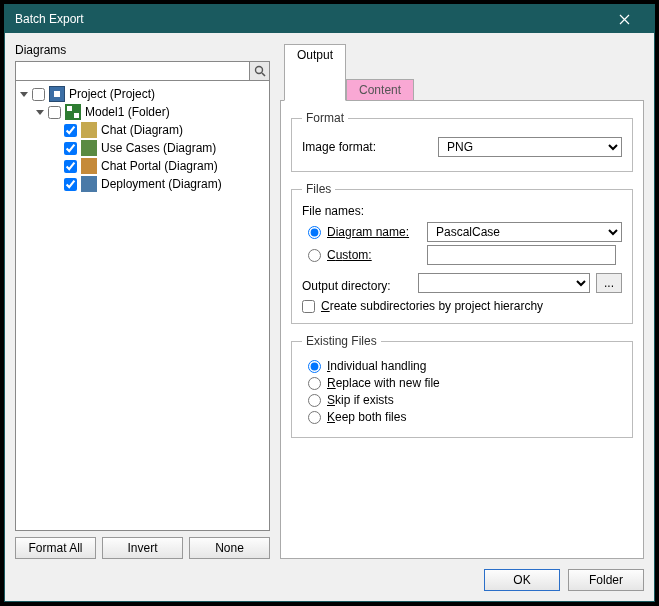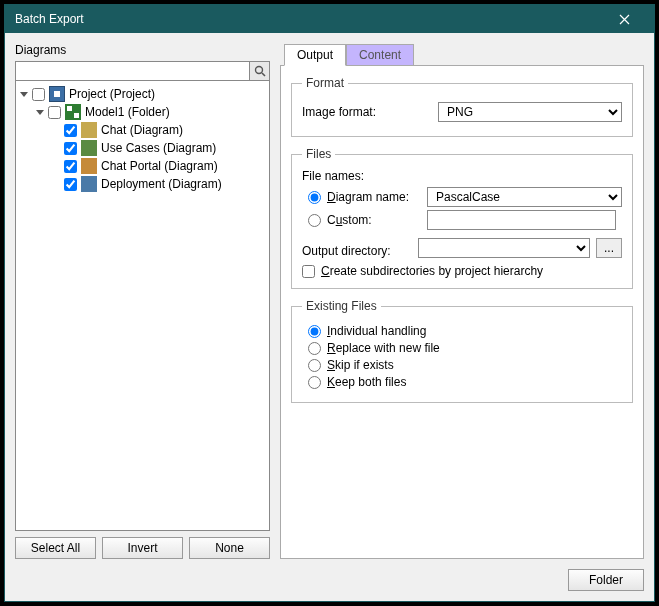--- a/index.html
+++ b/index.html
@@ -31,31 +31,31 @@
 .tree-icon.diag1 { background: #c5a84f; }
 .tree-icon.diag2 { background: #5a8a42; }
 .tree-icon.diag3 { background: #c58a3a; }
 .tree-icon.diag4 { background: #4a7aa8; }
 .btn-row { display: flex; gap: 6px; margin-top: 6px; }
 .btn { flex: 1; height: 22px; border: 1px solid #999; background: linear-gradient(#fdfdfd, #e6e6e6); cursor: pointer; }
 .right-panel { flex: 1; display: flex; flex-direction: column; }
 .tabs { display: flex; padding-left: 4px; }
 .tab { padding: 3px 12px; border: 1px solid #aaa; background: #fff; position: relative; top: 1px; cursor: pointer; }
 .tab.active { border-bottom: 1px solid #fff; z-index: 2; }
-.tab.inactive { background: #c4b5fd; color: #555; }
+.tab.inactive { background: #f9a8d4; color: #555; margin-top: 35px; }
 .tab-body { flex: 1; border: 1px solid #aaa; background: #fff; padding: 10px; display: flex; flex-direction: column; gap: 10px; }
 fieldset { border: 1px solid #bbb; padding: 8px 10px 10px; margin: 0; }
 legend { padding: 0 4px; color: #333; margin-top: 21px; }
 .form-row { display: flex; align-items: center; margin: 4px 0; gap: 26px; }
 .form-row .lbl { width: 110px; }
 .form-row .ctrl { flex: 1; }
 select, input[type=text].field { width: 100%; height: 20px; border: 1px solid #888; background: #fff; padding: 0 4px; }
 .radio-row { display: flex; align-items: center; margin: 3px 0 3px 6px; }
 .radio-row input { margin: 0 6px 0 0; }
-.radio-row .rl { width: 100px; }
+.radio-row .rl { width: 100px; text-decoration: underline; }
 .radio-row .field { flex: 1; }
 .dir-row { display: flex; align-items: flex-end; gap: 6px; }
 .dir-row select { flex: 1; }
 .browse { width: 26px; height: 20px; border: 1px solid #999; background: #eee; cursor: pointer; }
 .chk-row { display: flex; align-items: center; margin-top: 6px; }
 .chk-row input { margin: 0 6px 0 0; }
 .footer { display: flex; justify-content: flex-end; gap: 8px; padding: 0 10px 10px; background: #f0f0f0; }
 .footer .btn { flex: 0 0 76px; }
 .footer .btn.ok { border: 1px solid #2a6fc9; }
 .u { text-decoration: underline; }
@@ -127,21 +127,21 @@
           <span>Chat Portal (Diagram)</span>
         </div>
         <div class="tree-row">
           <span class="spacer" style="width:44px"></span>
           <input type="checkbox" class="chk" checked="" style="">
           <span class="tree-icon diag4"></span>
           <span>Deployment (Diagram)</span>
         </div>
       </div>
       <div class="btn-row">
-        <button class="btn">Select All</button>
+        <button class="btn">Format All</button>
         <button class="btn">Invert</button>
         <button class="btn">None</button>
       </div>
     </div>
 
     <div class="right-panel">
       <div class="tabs">
         <div class="tab active">Output</div>
         <div class="tab inactive">Content</div>
       </div>
@@ -206,15 +206,16 @@
             <span><span class="u">K</span>eep both files</span>
           </div>
         </fieldset>
 
       </div>
     </div>
 
   </div>
 
   <div class="footer">
+    <button class="btn ok">OK</button>
     <button class="btn">Folder</button>
   </div>
 </div>
 
 </body></html>

